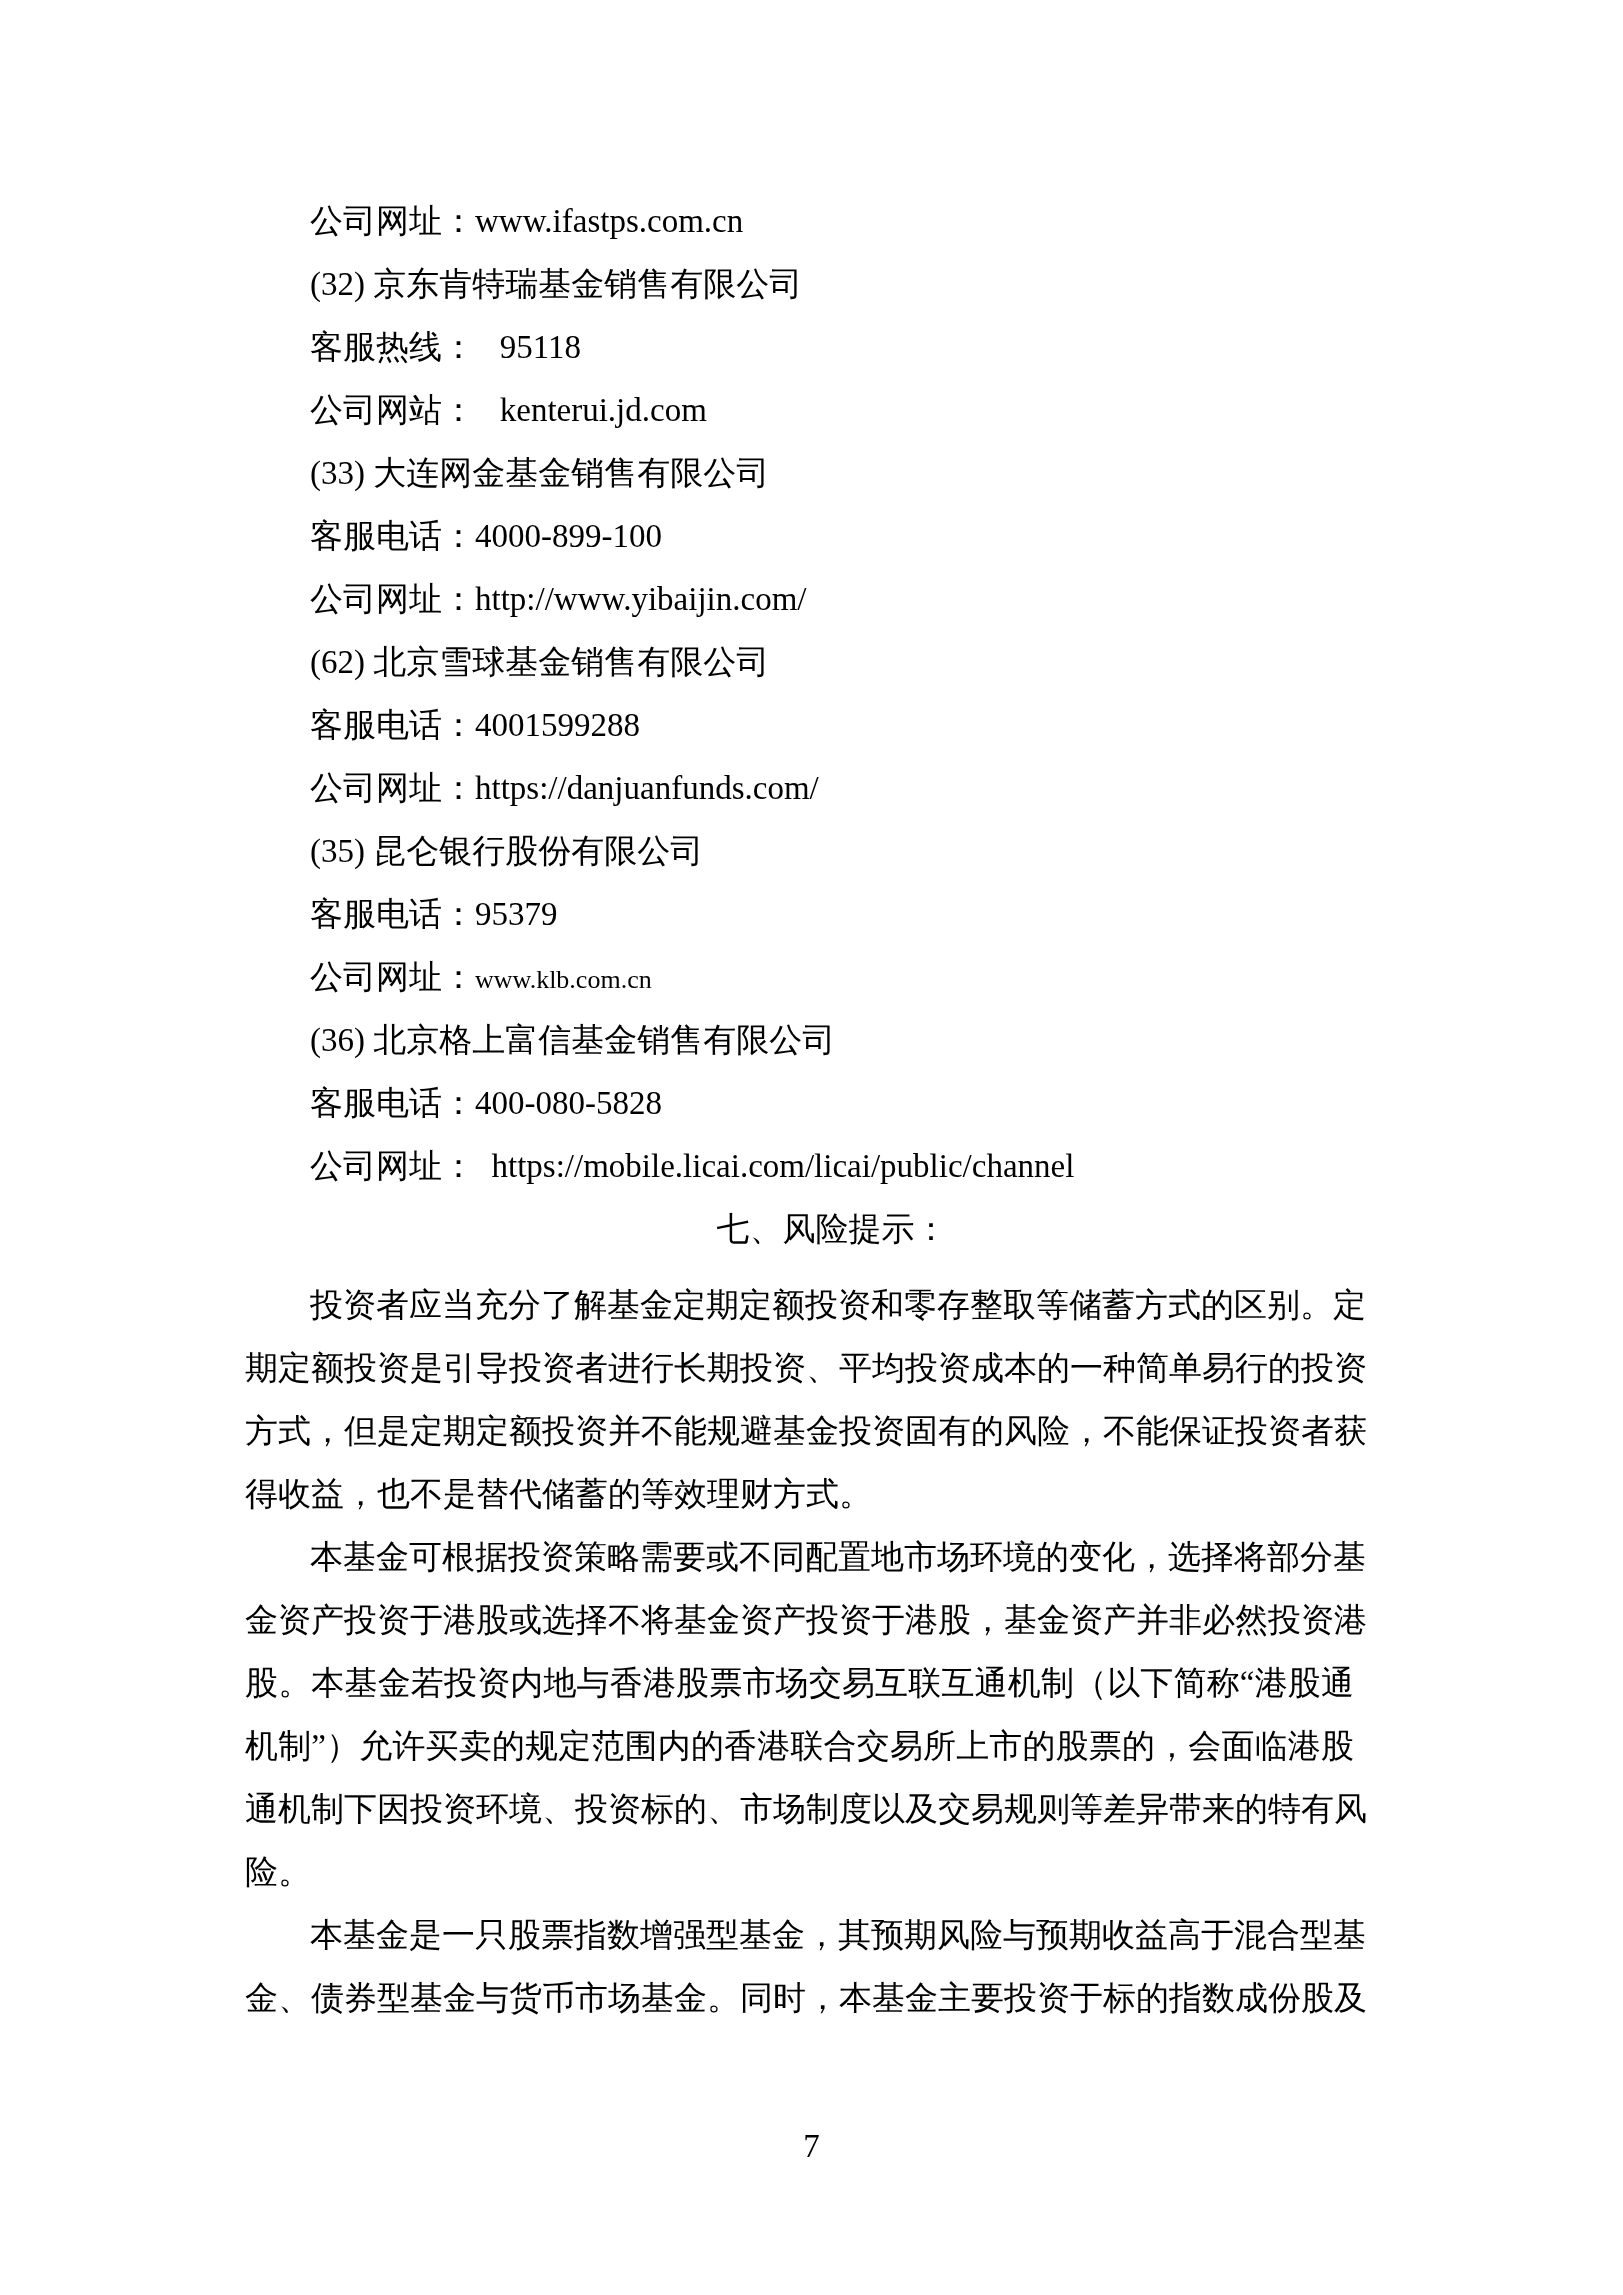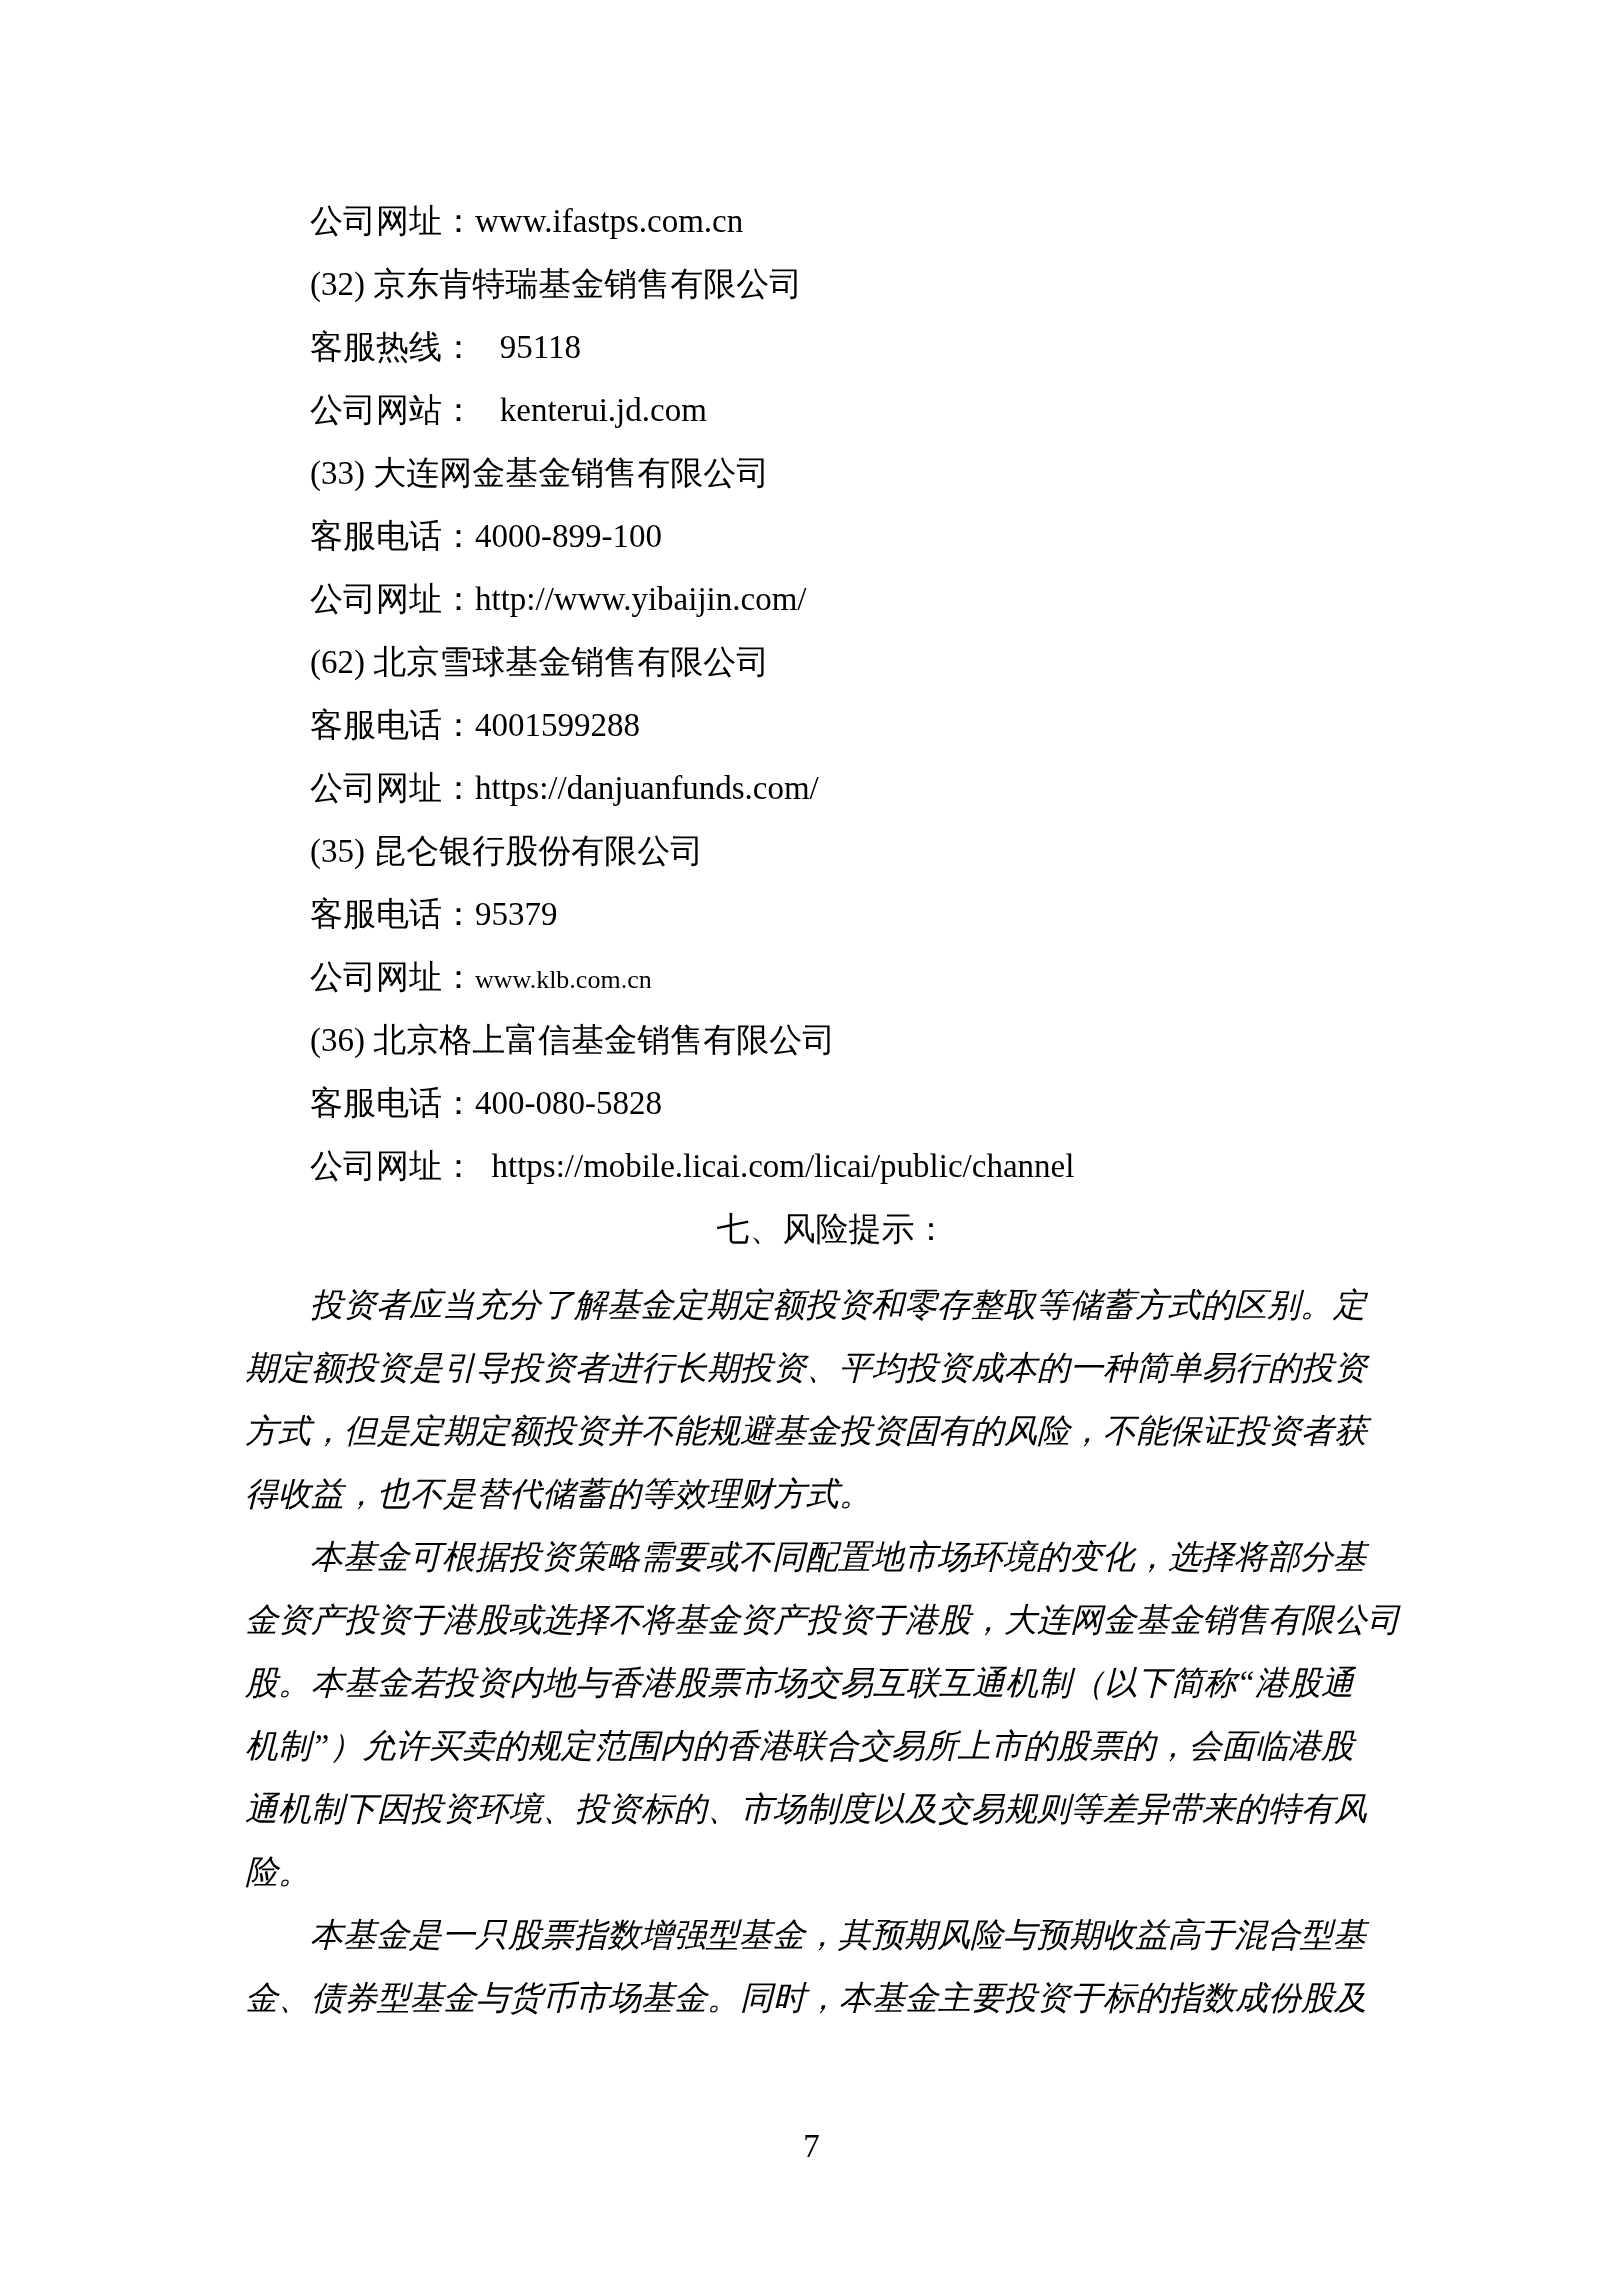--- a/index.html
+++ b/index.html
@@ -31,21 +31,20 @@
     text-indent: 65px;
     height: 63px;
     text-align: center;
   }
   .paragraphs { margin-top: 13px; }
   .pline {
     white-space: nowrap;
     height: 63px;
     text-align: justify;
     text-align-last: left;
-    font-style: italic;
   }
   .pline.fill {
     text-align-last: justify;  
     text-justify: inter-character;
   }
   .pline.indent { text-indent: 65px; }
   .pagenum {
     position: absolute;
     left: 0;
     top: 2115px;
@@ -81,21 +80,21 @@
     <div class="heading">七、风险提示：</div>
     <div id="paragraphs" class="paragraphs">
         <div>
           <div class="pline indent fill">投资者应当充分了解基金定期定额投资和零存整取等储蓄方式的区别。定</div>
           <div class="pline fill">期定额投资是引导投资者进行长期投资、平均投资成本的一种简单易行的投资</div>
           <div class="pline fill">方式，但是定期定额投资并不能规避基金投资固有的风险，不能保证投资者获</div>
           <div class="pline">得收益，也不是替代储蓄的等效理财方式。</div>
         </div>
         <div>
           <div class="pline indent fill">本基金可根据投资策略需要或不同配置地市场环境的变化，选择将部分基</div>
-          <div class="pline fill">金资产投资于港股或选择不将基金资产投资于港股，大连网金基金销售有限公司</div>
+          <div class="pline fill">金资产投资于港股或选择不将基金资产投资于港股，基金资产并非必然投资港</div>
           <div class="pline fill">股。本基金若投资内地与香港股票市场交易互联互通机制（以下简称“港股通</div>
           <div class="pline fill">机制”）允许买卖的规定范围内的香港联合交易所上市的股票的，会面临港股</div>
           <div class="pline fill">通机制下因投资环境、投资标的、市场制度以及交易规则等差异带来的特有风</div>
           <div class="pline">险。</div>
         </div>
         <div>
           <div class="pline indent fill">本基金是一只股票指数增强型基金，其预期风险与预期收益高于混合型基</div>
           <div class="pline fill">金、债券型基金与货币市场基金。同时，本基金主要投资于标的指数成份股及</div>
         </div>
       </div>

